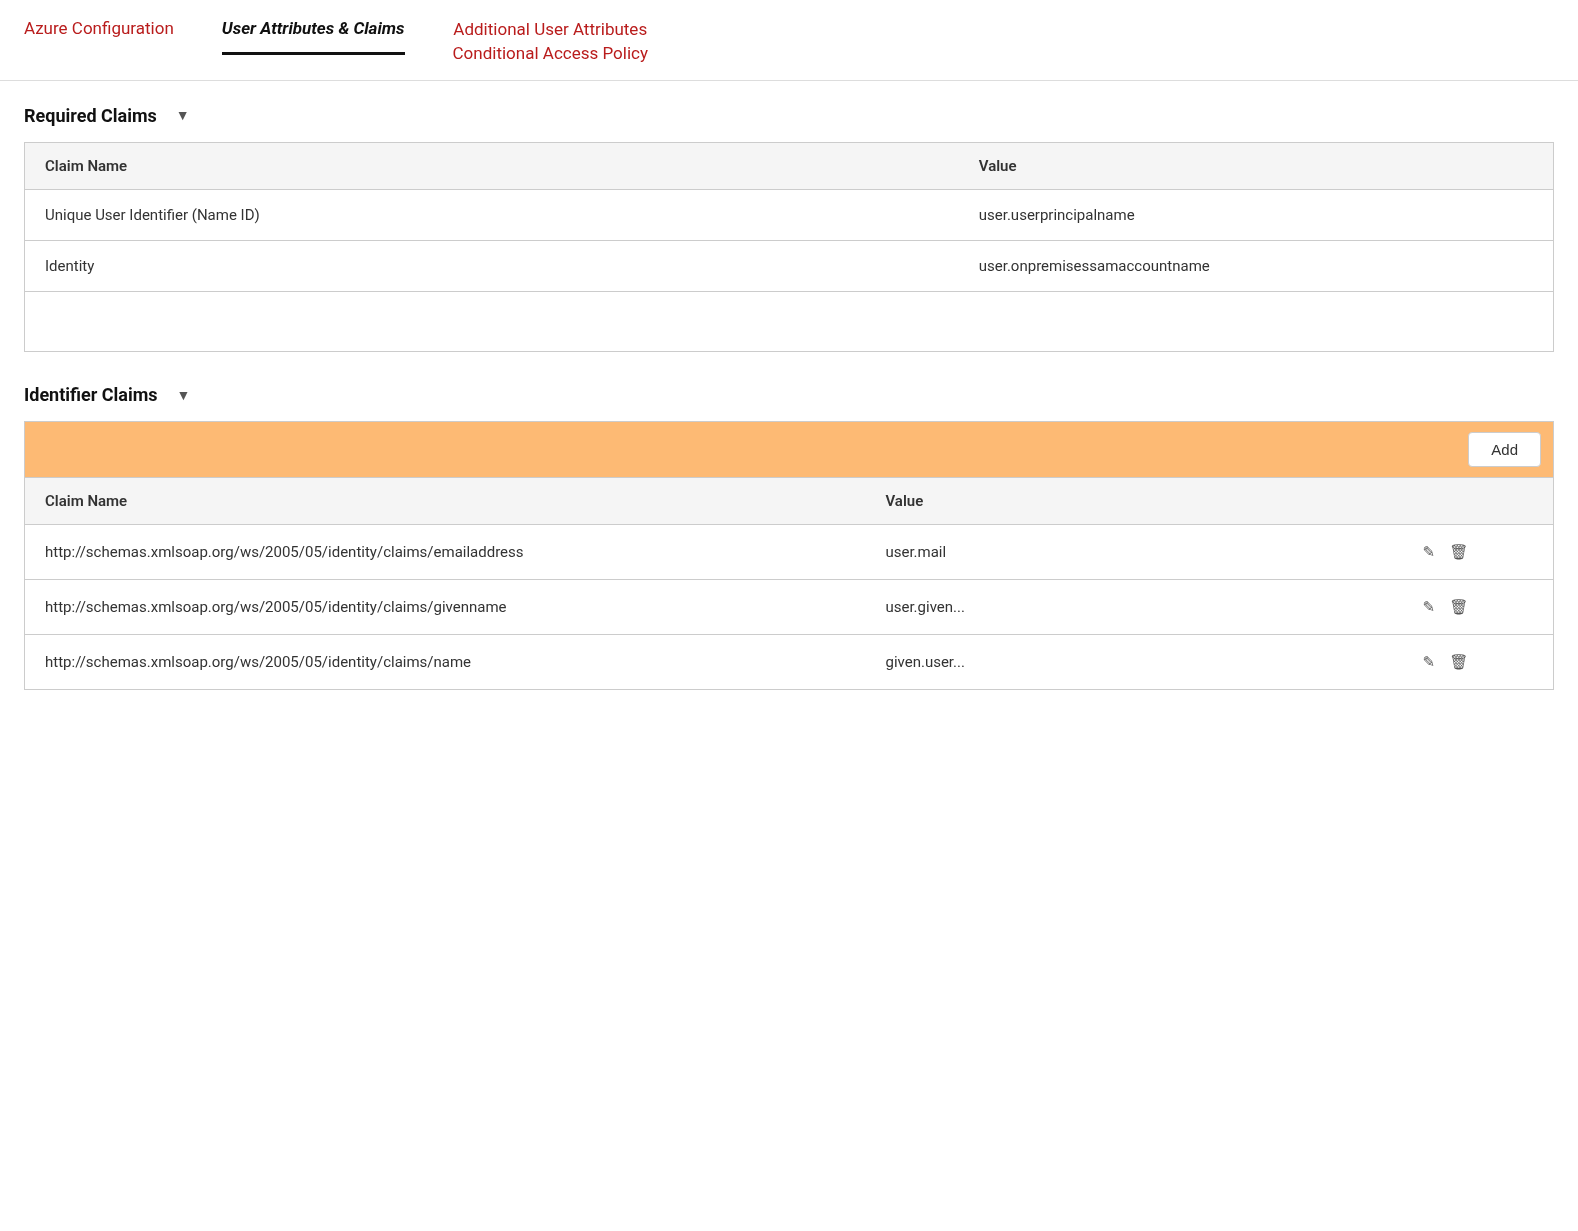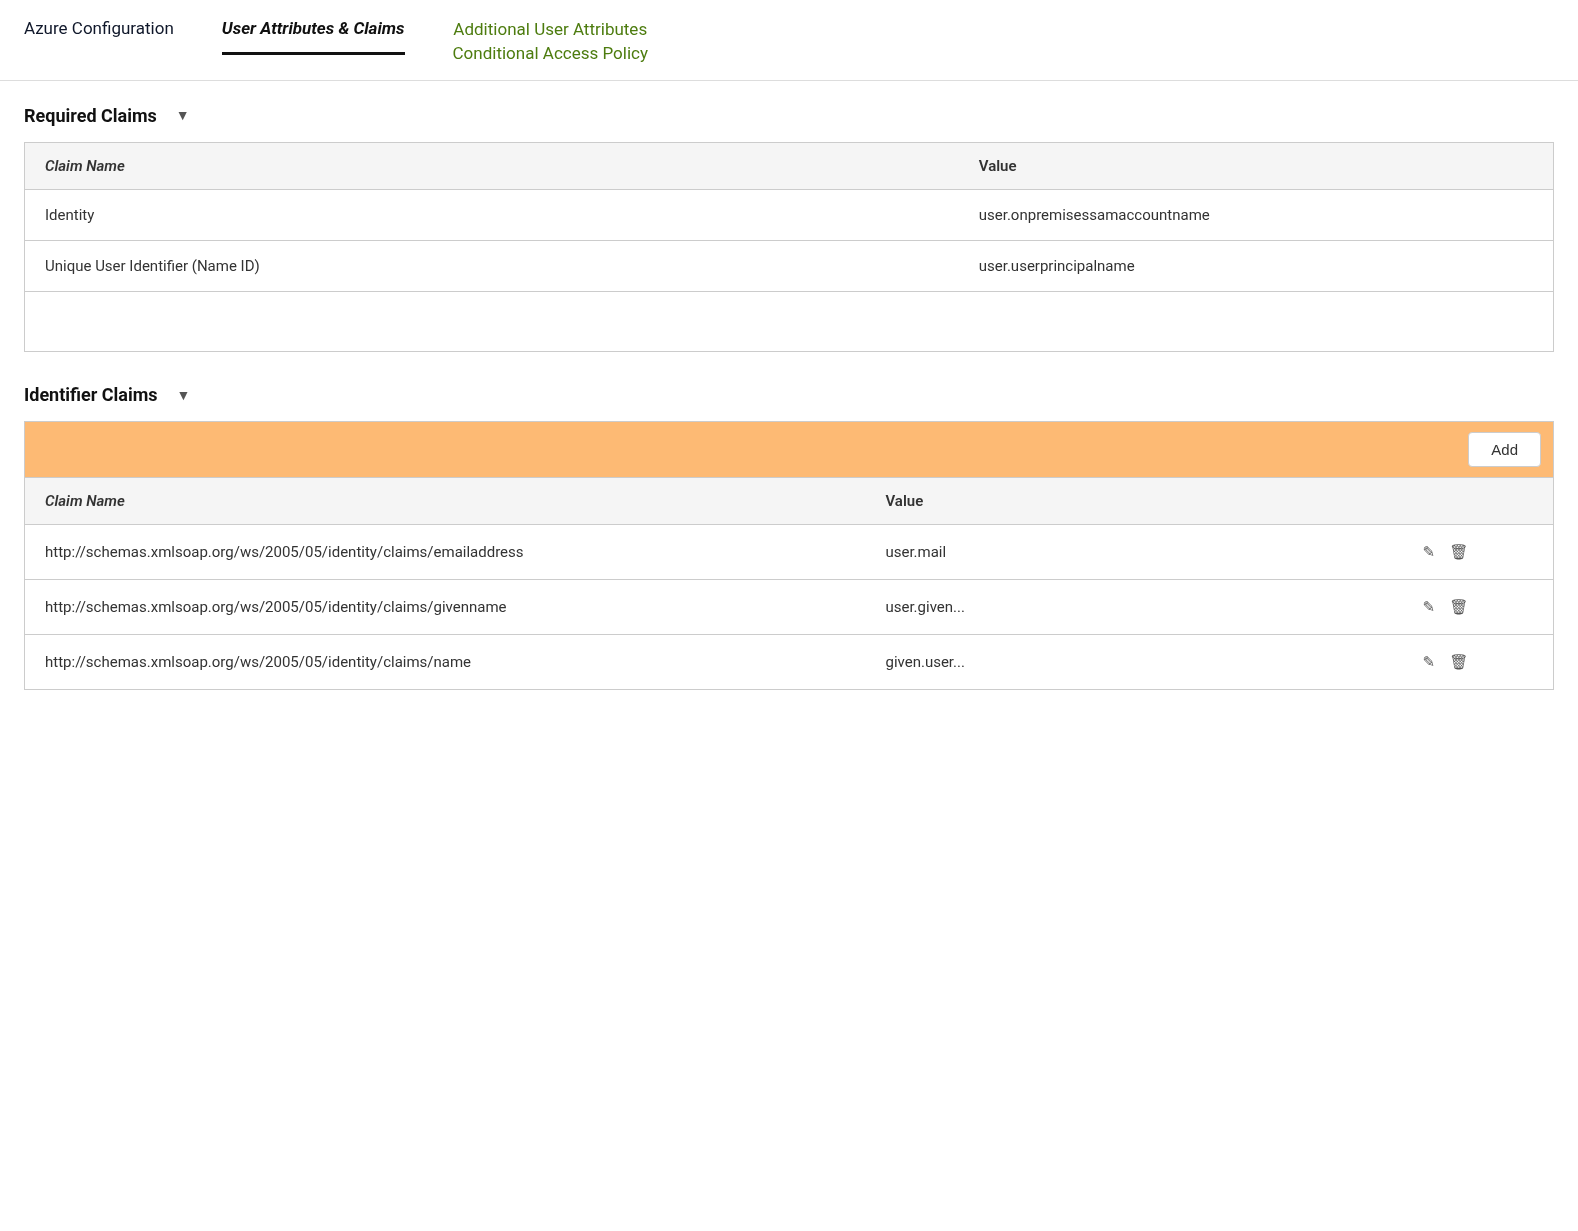--- a/index.html
+++ b/index.html
@@ -15,37 +15,37 @@
       display: flex;
       align-items: flex-start;
       padding: 18px 24px 0 24px;
       border-bottom: 1px solid #ddd;
       gap: 48px;
     }
     .nav-tab {
       padding-bottom: 14px;
       cursor: pointer;
       font-size: 17px;
-      color: #0f172a;
+      color: #b91c1c;
       text-decoration: none;
       white-space: nowrap;
     }
     .nav-tab.active {
       color: #111;
       font-weight: 700;
       border-bottom: 3px solid #111;
       font-style: italic;
     }
     .nav-tab-group {
       display: flex;
       flex-direction: column;
       align-items: center;
       padding-bottom: 14px;
       cursor: pointer;
-      color: #4d7c0f;
+      color: #b91c1c;
       font-size: 17px;
       line-height: 1.4;
       text-align: center;
     }
 
     
     .main-content {
       padding: 24px 24px 24px 24px;
     }
 
@@ -85,21 +85,21 @@
     }
     .claims-table td {
       padding: 16px 20px;
       border-bottom: 1px solid #ccc;
       font-size: 15px;
       color: #333;
     }
     .claims-table tr:last-child td {
       border-bottom: none;
     }
-    .claims-table .col-name { width: 55%; font-style: italic; }
+    .claims-table .col-name { width: 55%; }
     .claims-table .col-value { width: 35%; }
     .claims-table .col-actions { width: 10%; }
 
     
     .toolbar-row {
       display: flex;
       justify-content: flex-end;
       padding: 10px 12px;
       background: #fdba74;
       border: 1px solid #ccc;
@@ -161,26 +161,26 @@
   <div class="required-table-wrapper">
     <table class="claims-table">
       <thead>
         <tr>
           <th class="col-name">Claim Name</th>
           <th class="col-value">Value</th>
         </tr>
       </thead>
       <tbody>
         <tr>
+          <td>Unique User Identifier (Name ID)</td>
+          <td>user.userprincipalname</td>
+        </tr>
+        <tr>
           <td>Identity</td>
           <td>user.onpremisessamaccountname</td>
-        </tr>
-        <tr>
-          <td>Unique User Identifier (Name ID)</td>
-          <td>user.userprincipalname</td>
         </tr>
 
         <tr>
           <td style="height:60px;"></td>
           <td></td>
         </tr>
       </tbody>
     </table>
   </div>
 

